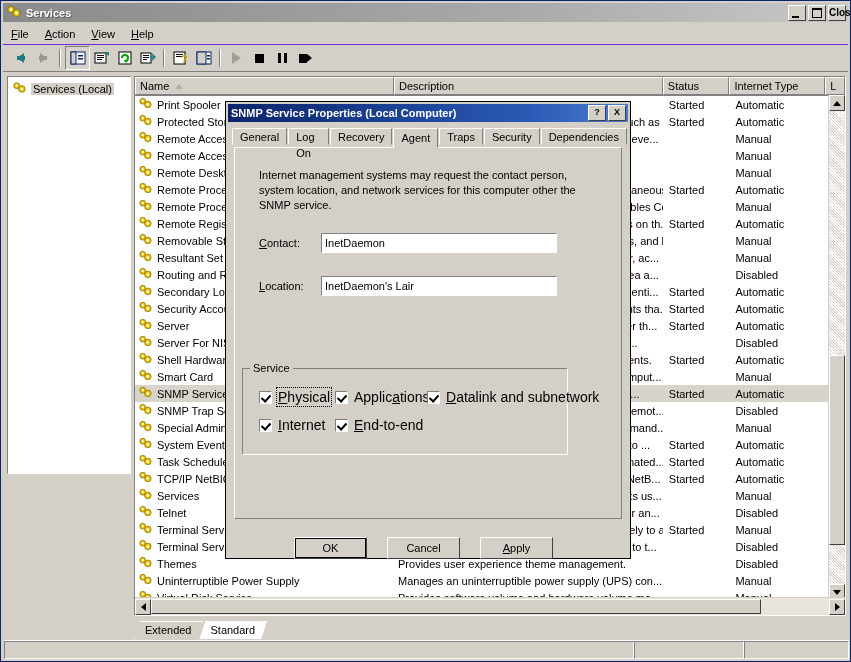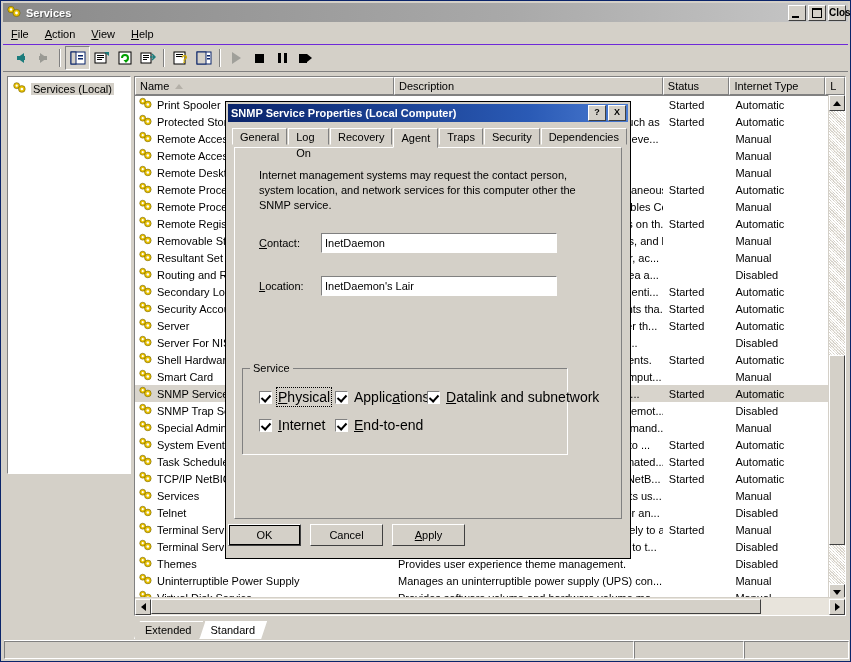--- a/index.html
+++ b/index.html
@@ -333,22 +333,22 @@
   }
   .cbx.checked::after {
     content: ""; position: absolute; left: 3px; top: 1px;
     width: 4px; height: 7px;
     border: solid #000; border-width: 0 2px 2px 0;
     transform: rotate(42deg);
   }
   .cbx-lbl { font-size: 14px; white-space: nowrap; }
   .cbx-lbl.focus { outline: 1px dotted #000; outline-offset: 1px; }
   .dlg-buttons {
-    position: absolute; left: 0; top: 420px; width: 100%;
-    display: flex; justify-content: flex-start; gap: 9px; padding-right: 9px;
+    position: absolute; left: 0; top: 433px; width: 100%;
+    display: flex; justify-content: center; gap: 20px; padding-right: 9px;
     box-sizing: border-box;
   }
   .btn {
     width: 73px; height: 22px; background: #d4d0c8;
     border: 1px solid; border-color: #fff #404040 #404040 #fff;
     box-sizing: border-box;
     font-family: "Liberation Sans", sans-serif; font-size: 11px;
     cursor: default; color: #000;
     display: flex; align-items: center; justify-content: center;
   }

